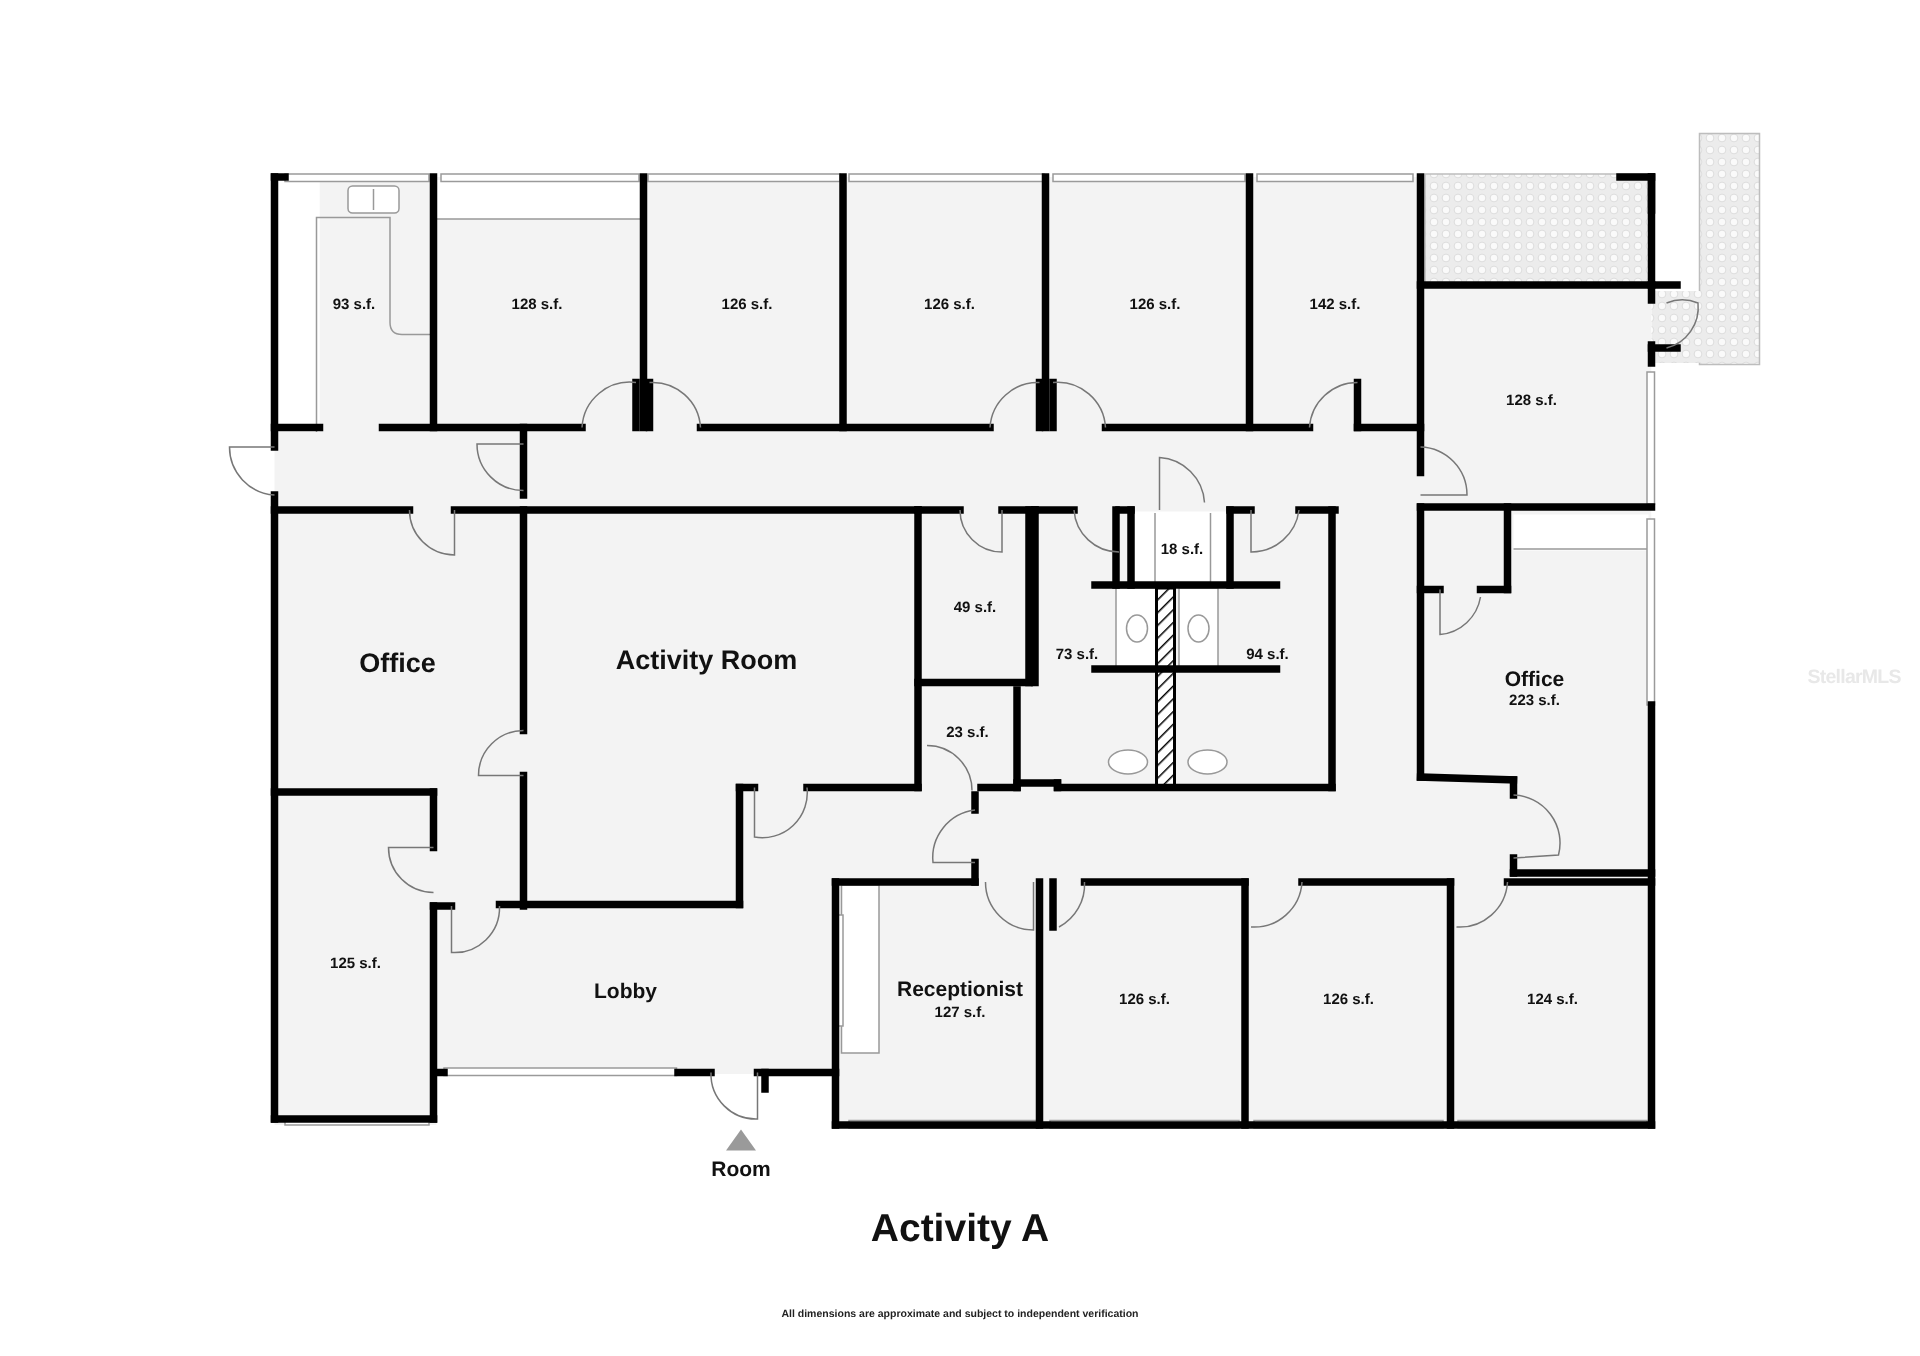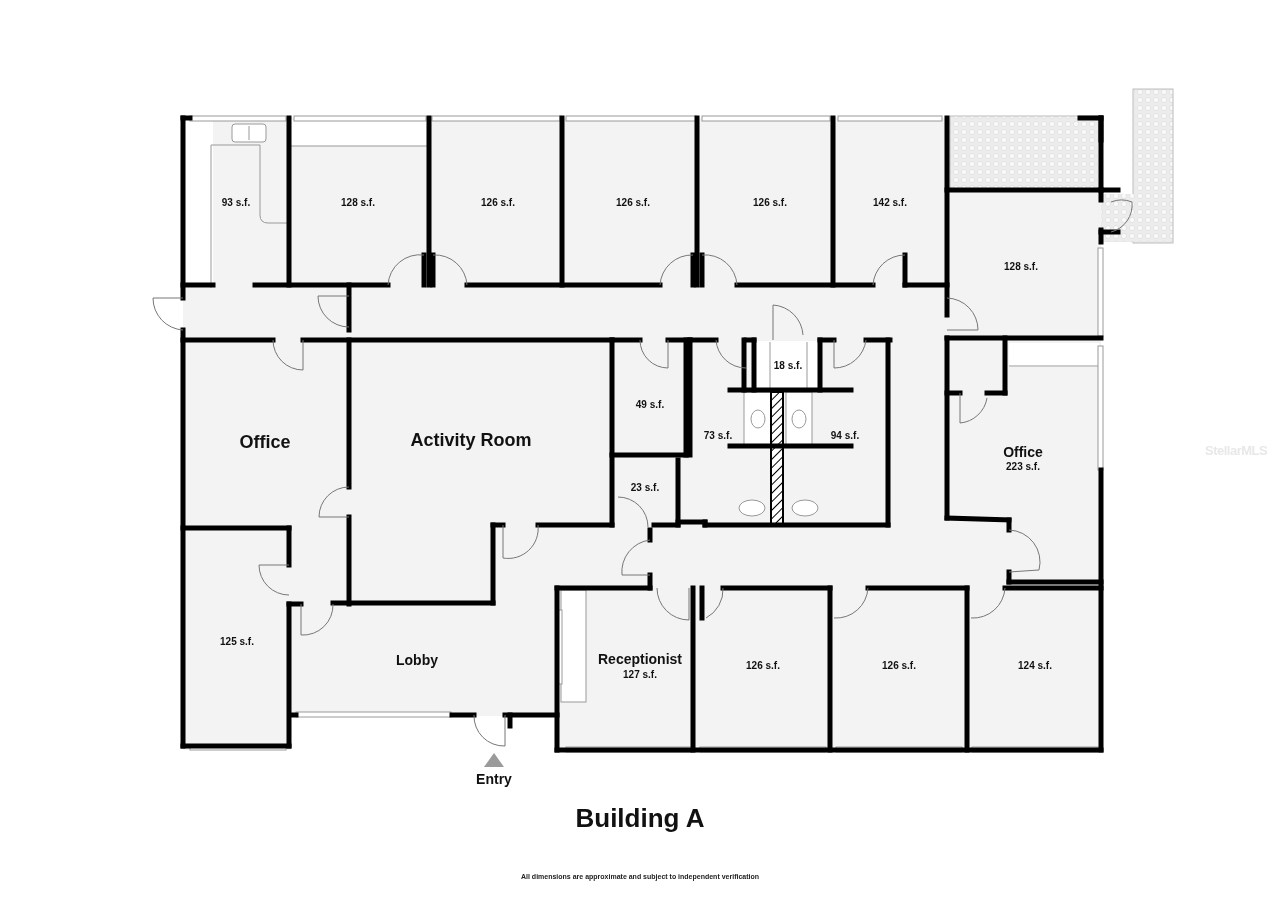--- a/index.html
+++ b/index.html
@@ -242,16 +242,16 @@
     <text class="lbl sf" x="237" y="645">125 s.f.</text>
     <text class="lbl mid" x="417" y="665">Lobby</text>
     <text class="lbl mid" x="640" y="664">Receptionist</text>
     <text class="lbl sf" x="640" y="678">127 s.f.</text>
     <text class="lbl sf" x="763" y="669">126 s.f.</text>
     <text class="lbl sf" x="899" y="669">126 s.f.</text>
     <text class="lbl sf" x="1035" y="669">124 s.f.</text>
   </g>
 </svg>
 
-<div class="entry">Entry</div>
-<div class="title">Building A</div>
+<div class="entry">Room</div>
+<div class="title">Activity A</div>
 <div class="disclaimer">All dimensions are approximate and subject to independent verification</div>
 <div class="watermark">StellarMLS</div>
 
 </body></html>

